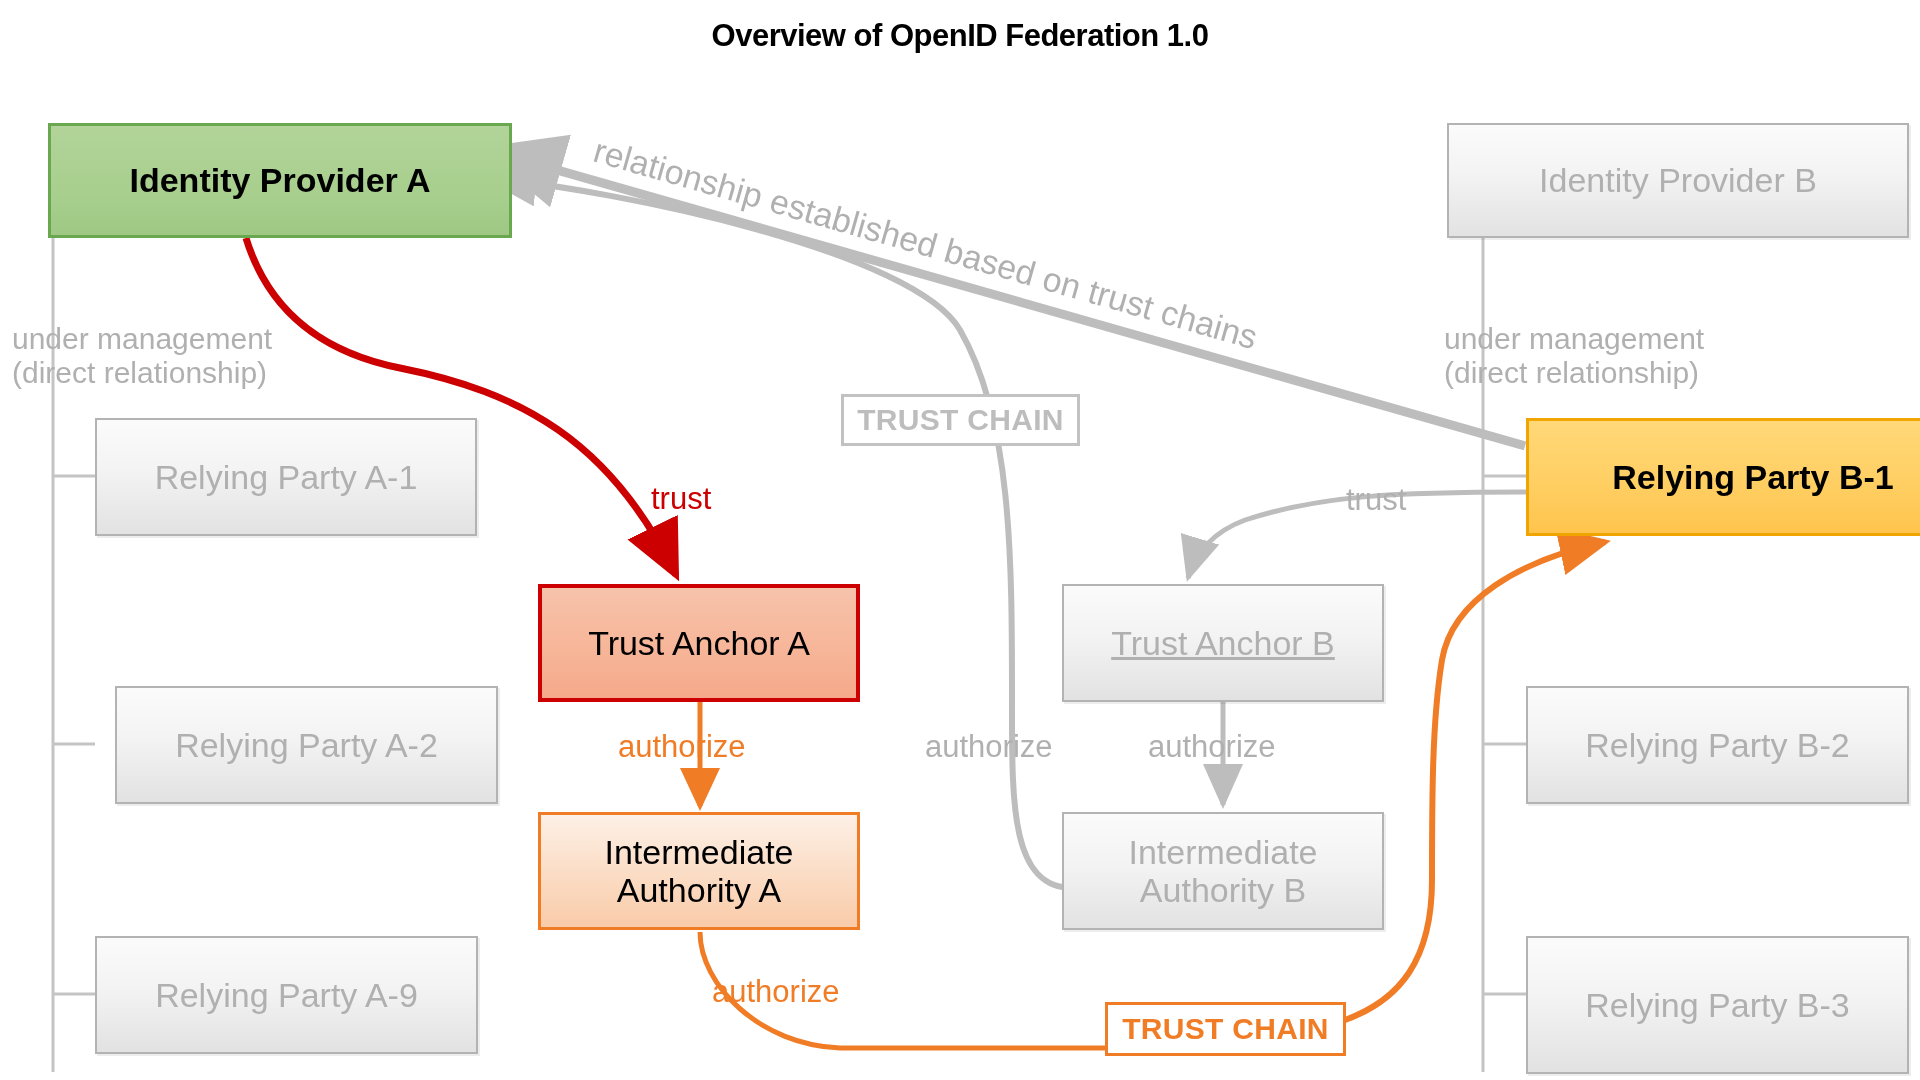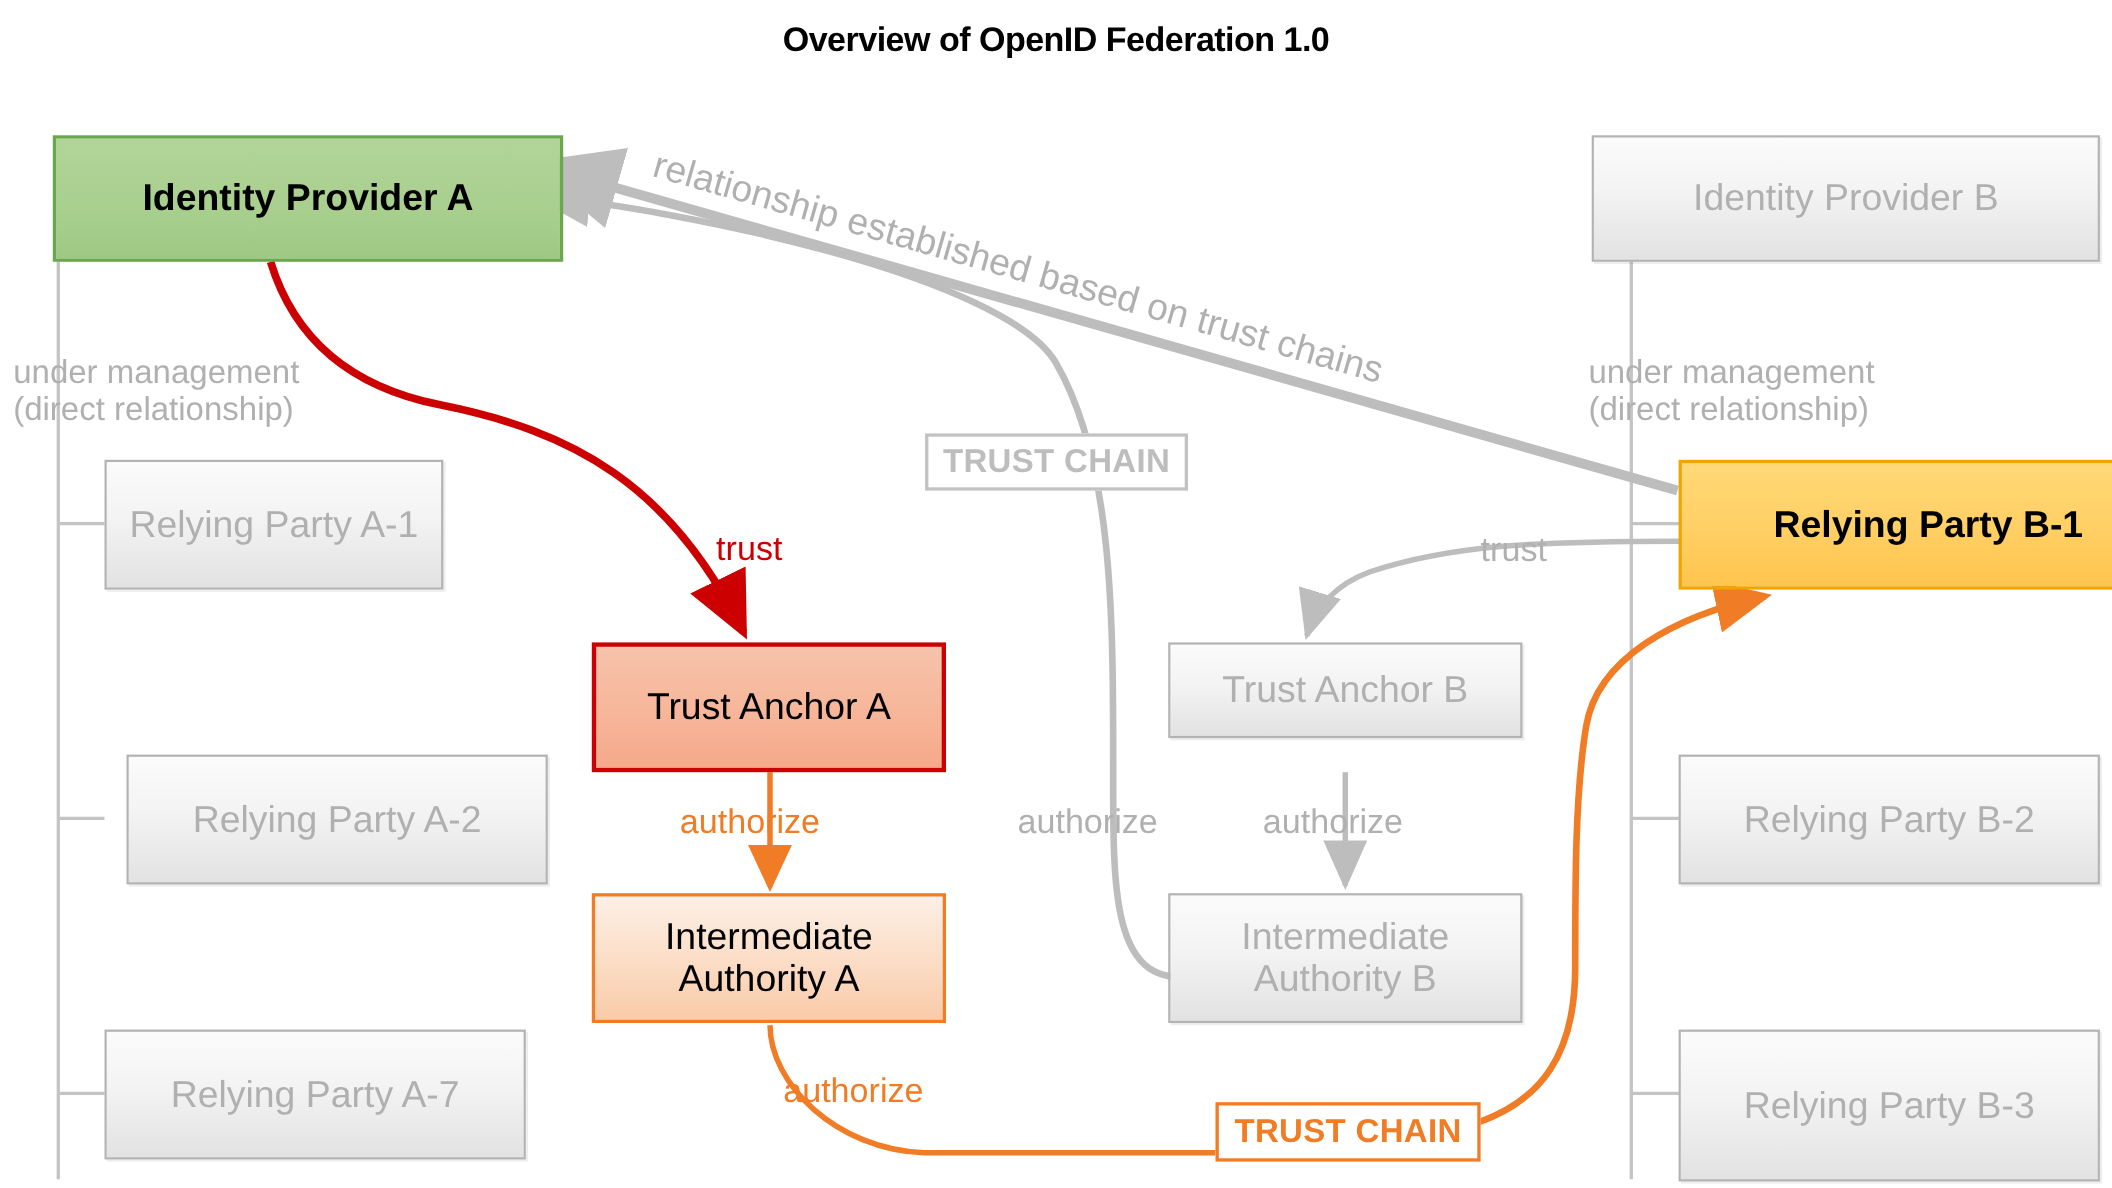--- a/index.html
+++ b/index.html
@@ -178,25 +178,25 @@
 
     <path d="M700,932 C700,985 760,1045 840,1048 L1105,1048" stroke="#f07c26" stroke-width="5" fill="none"></path>
     <path d="M1345,1020 C1400,1000 1432,960 1432,880 C1432,800 1432,720 1442,660 C1452,600 1520,560 1605,542" stroke="#f07c26" stroke-width="6" fill="none" marker-end="url(#ah-orange)"></path>
   </svg>
 
   <div class="node green" style="left:13px; top:123px; width:464px; height:115px; font-size:34px; font-weight:600;margin-left:35px;">Identity Provider A</div>
 
   <div class="lbl grey" style="left: 12px; top: 322px; font-size: 30px; white-space: pre;">under management
 (direct relationship)</div>
 
-  <div class="node grey" style="left:95px; top:418px; width:308px; height:118px; font-size:34px;">Relying Party A-1</div>
+  <div class="node grey" style="left:95px; top:418px; width:382px; height:118px; font-size:34px;">Relying Party A-1</div>
 
   <div class="node grey" style="left:95px; top:686px; width:383px; height:118px; font-size:34px;margin-left:20px;">Relying Party A-2</div>
 
-  <div class="node grey" style="left:95px; top:936px; width:383px; height:118px; font-size:34px;">Relying Party A-7</div>
+  <div class="node grey" style="left:95px; top:936px; width:383px; height:118px; font-size:34px;">Relying Party A-9</div>
 
   <div class="node red" style="left:538px; top:584px; width:322px; height:118px; font-size:34px;">Trust Anchor A</div>
 
   <div class="node orange" style="left: 538px; top: 812px; width: 322px; height: 118px; font-size: 34px; white-space: pre;">Intermediate
 Authority A</div>
 
   <div class="lbl red" style="left:651px; top:482px; font-size:31px;">trust</div>
 
   <div class="lbl orng" style="left:618px; top:730px; font-size:31px;">authorize</div>
 
@@ -206,21 +206,21 @@
 
   <div class="lbl grey" style="left: 1444px; top: 322px; font-size: 30px; white-space: pre;">under management
 (direct relationship)</div>
 
   <div class="node yellow" style="left:1526px; top:418px; width:454px; height:118px; font-size:34px; font-weight:600;">Relying Party B-1</div>
 
   <div class="node grey" style="left:1526px; top:686px; width:383px; height:118px; font-size:34px;">Relying Party B-2</div>
 
   <div class="node grey" style="left:1526px; top:936px; width:383px; height:138px; font-size:34px;">Relying Party B-3</div>
 
-  <div class="node grey" style="left:1062px; top:584px; width:322px; height:87px; font-size:34px;">Trust Anchor B</div>
+  <div class="node grey" style="left:1062px; top:584px; width:322px; height:118px; font-size:34px;text-decoration:underline;">Trust Anchor B</div>
 
   <div class="node grey" style="left: 1062px; top: 812px; width: 322px; height: 118px; font-size: 34px; white-space: pre;">Intermediate
 Authority B</div>
 
   <div class="lbl grey" style="left:1346px; top:483px; font-size:31px;">trust</div>
 
   <div class="lbl grey" style="left:1148px; top:730px; font-size:31px;">authorize</div>
 
   <div class="lbl grey" style="left:925px; top:730px; font-size:31px;">authorize</div>
 

